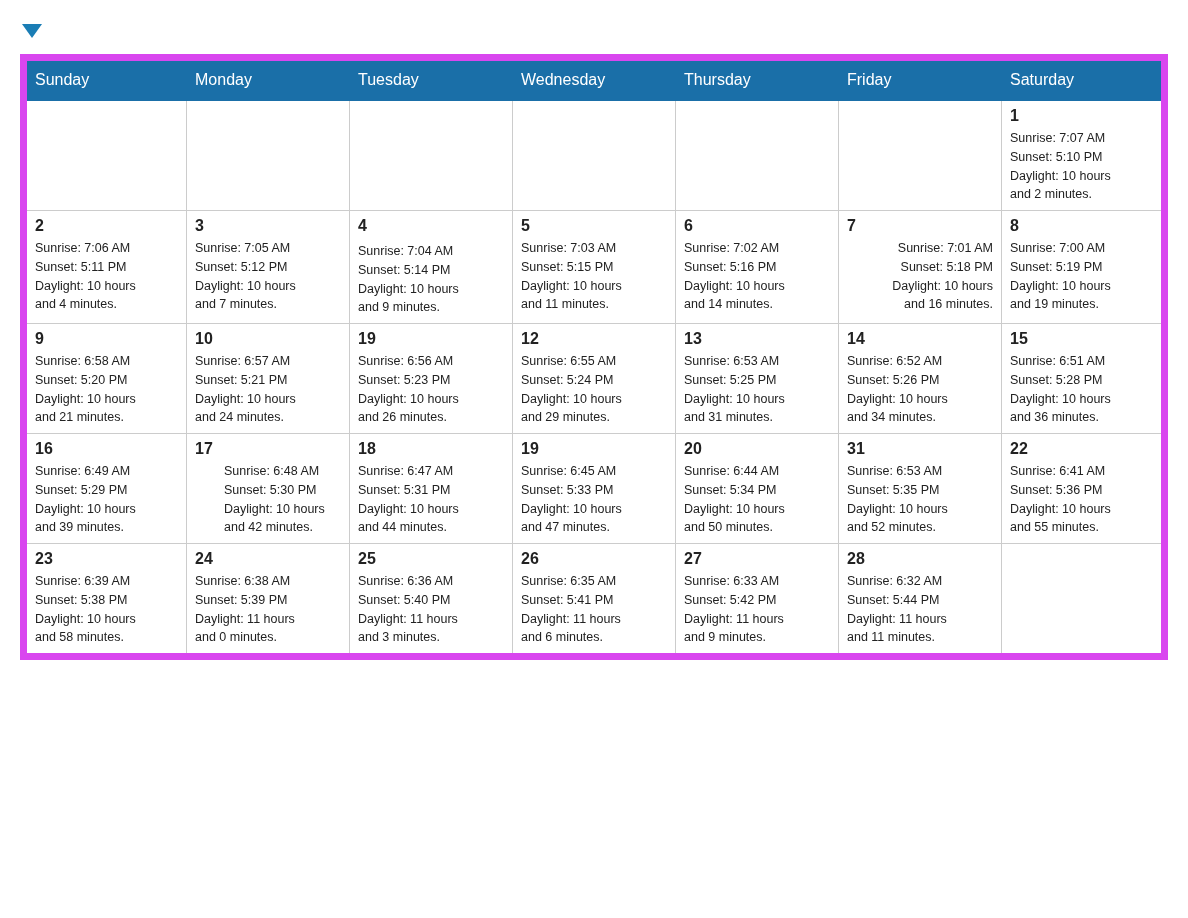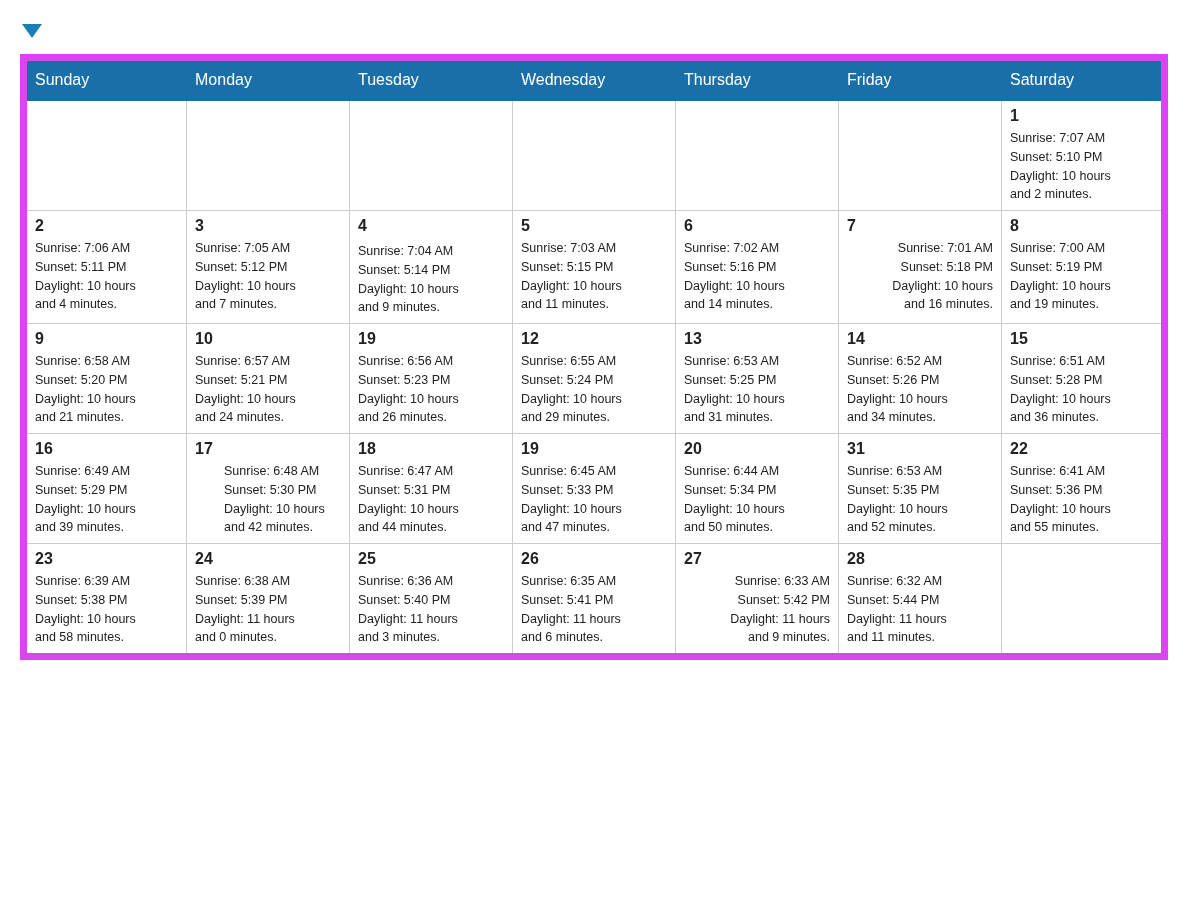--- a/index.html
+++ b/index.html
@@ -331,21 +331,21 @@
         </td>
         <td>
           <span class="day-number">26</span>
           <div class="day-info" style="white-space: pre-line;">Sunrise: 6:35 AM
 Sunset: 5:41 PM
 Daylight: 11 hours
 and 6 minutes.</div>
         </td>
         <td>
           <span class="day-number">27</span>
-          <div class="day-info" style="white-space: pre-line; text-align: right;">Sunrise: 6:33 AM
+          <div class="day-info" style="white-space: pre-line;">Sunrise: 6:33 AM
 Sunset: 5:42 PM
 Daylight: 11 hours
 and 9 minutes.</div>
         </td>
         <td>
           <span class="day-number">28</span>
           <div class="day-info" style="white-space: pre-line;">Sunrise: 6:32 AM
 Sunset: 5:44 PM
 Daylight: 11 hours
 and 11 minutes.</div>

